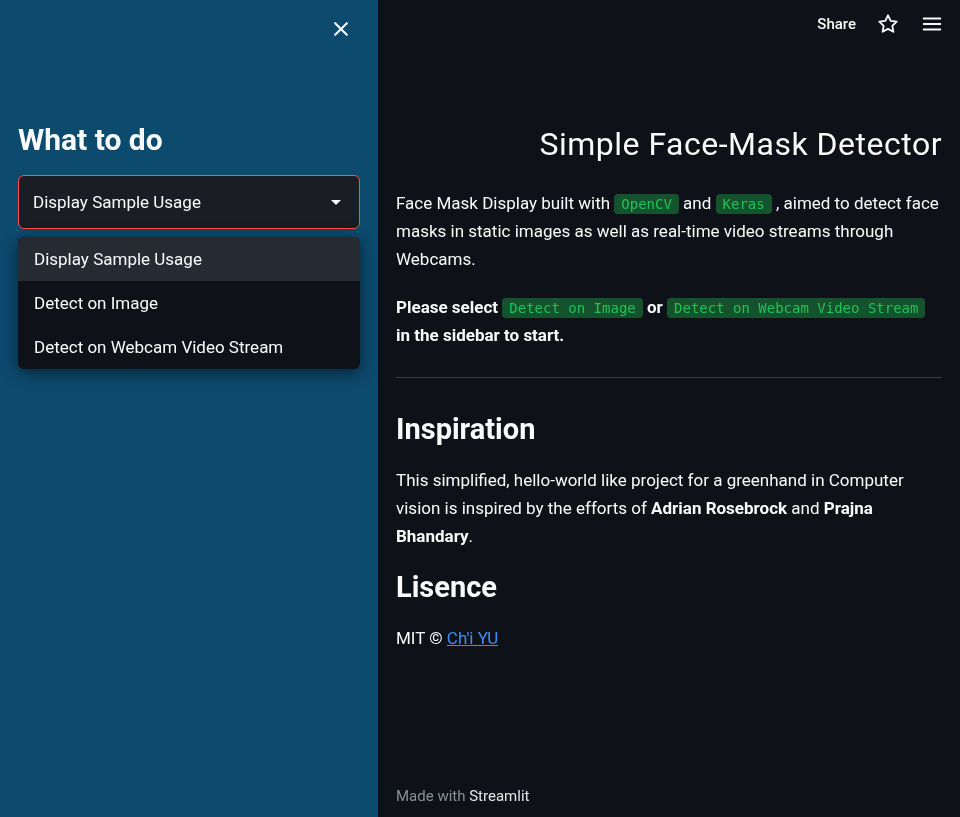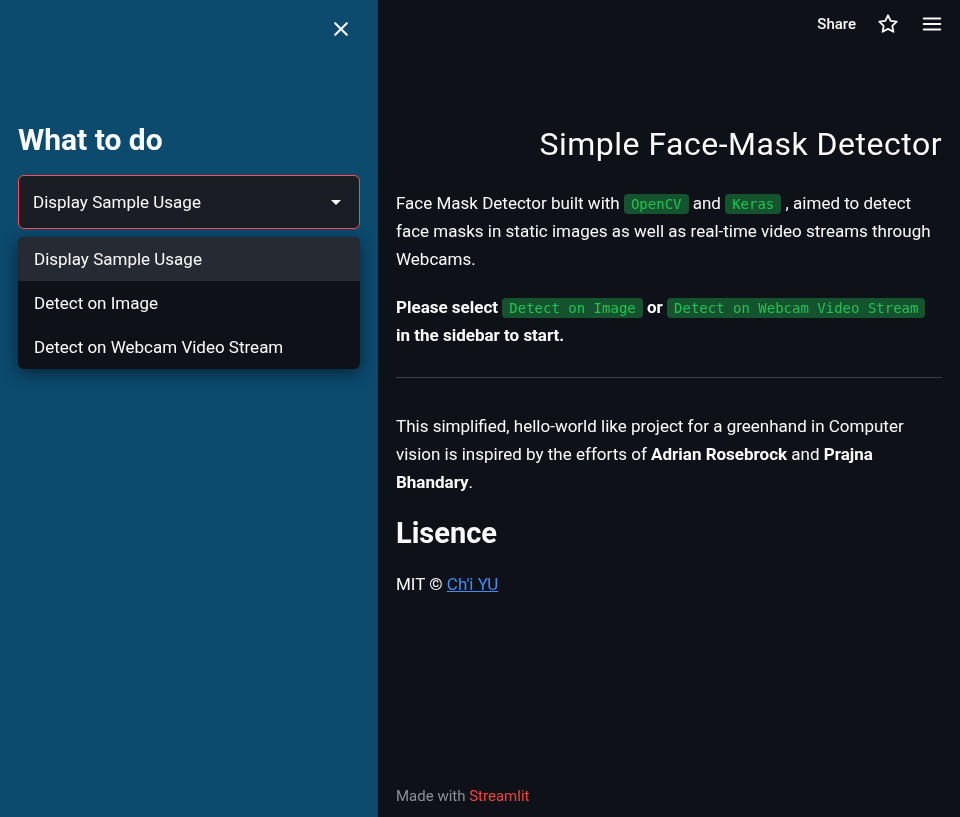--- a/index.html
+++ b/index.html
@@ -154,21 +154,21 @@
     text-decoration: underline;
     cursor: pointer;
   }
   .footer {
     position: absolute;
     bottom: 12px;
     left: 18px;
     font-size: 15px;
     color: #8a8f98;
   }
-  .footer-brand { color: #ef4444; text-align: right; }
+  .footer-brand { color: #e5e5e5; text-align: right; }
   b { font-weight: 700; }
 </style>
 </head>
 <body>
 
 <aside class="sidebar">
   <div class="close-btn">
     <svg viewBox="0 0 24 24" width="20" height="20" fill="none" stroke="currentColor" stroke-width="2.5" stroke-linecap="round">
       <line x1="5" y1="5" x2="19" y2="19"></line>
       <line x1="19" y1="5" x2="5" y2="19"></line>
@@ -202,29 +202,30 @@
         <line x1="3" y1="12" x2="21" y2="12"></line>
         <line x1="3" y1="18" x2="21" y2="18"></line>
       </svg>
     </span>
   </div>
 
   <div class="main-content">
     <h1 class="page-title">Simple Face-Mask Detector</h1>
 
     <p class="para">
-      <span>Face Mask Detector built with </span><code class="pill">OpenCV</code><span> and </span><code class="pill">Keras</code><span> , aimed to detect face masks in static images as well as real-time video streams through Webcams.</span>
+      <span>Face Mask Display built with </span><code class="pill">OpenCV</code><span> and </span><code class="pill">Keras</code><span> , aimed to detect face masks in static images as well as real-time video streams through Webcams.</span>
     </p>
 
     <p class="para">
       <b><span>Please select </span></b><code class="pill">Detect on Image</code><b><span> or </span></b><code class="pill">Detect on Webcam Video Stream</code><b><span> in the sidebar to start.</span></b>
     </p>
 
     <hr class="hr">
 
+    <h2 class="h2">Inspiration</h2>
     <p class="para">
       <span>This simplified, hello-world like project for a greenhand in Computer vision is inspired by the efforts of </span><b>Adrian Rosebrock</b><span> and </span><b>Prajna Bhandary</b><span>.</span>
     </p>
 
     <h2 class="h2">Lisence</h2>
     <p class="para">
       <span>MIT © </span><a class="link">Ch'i YU</a>
     </p>
   </div>
 

